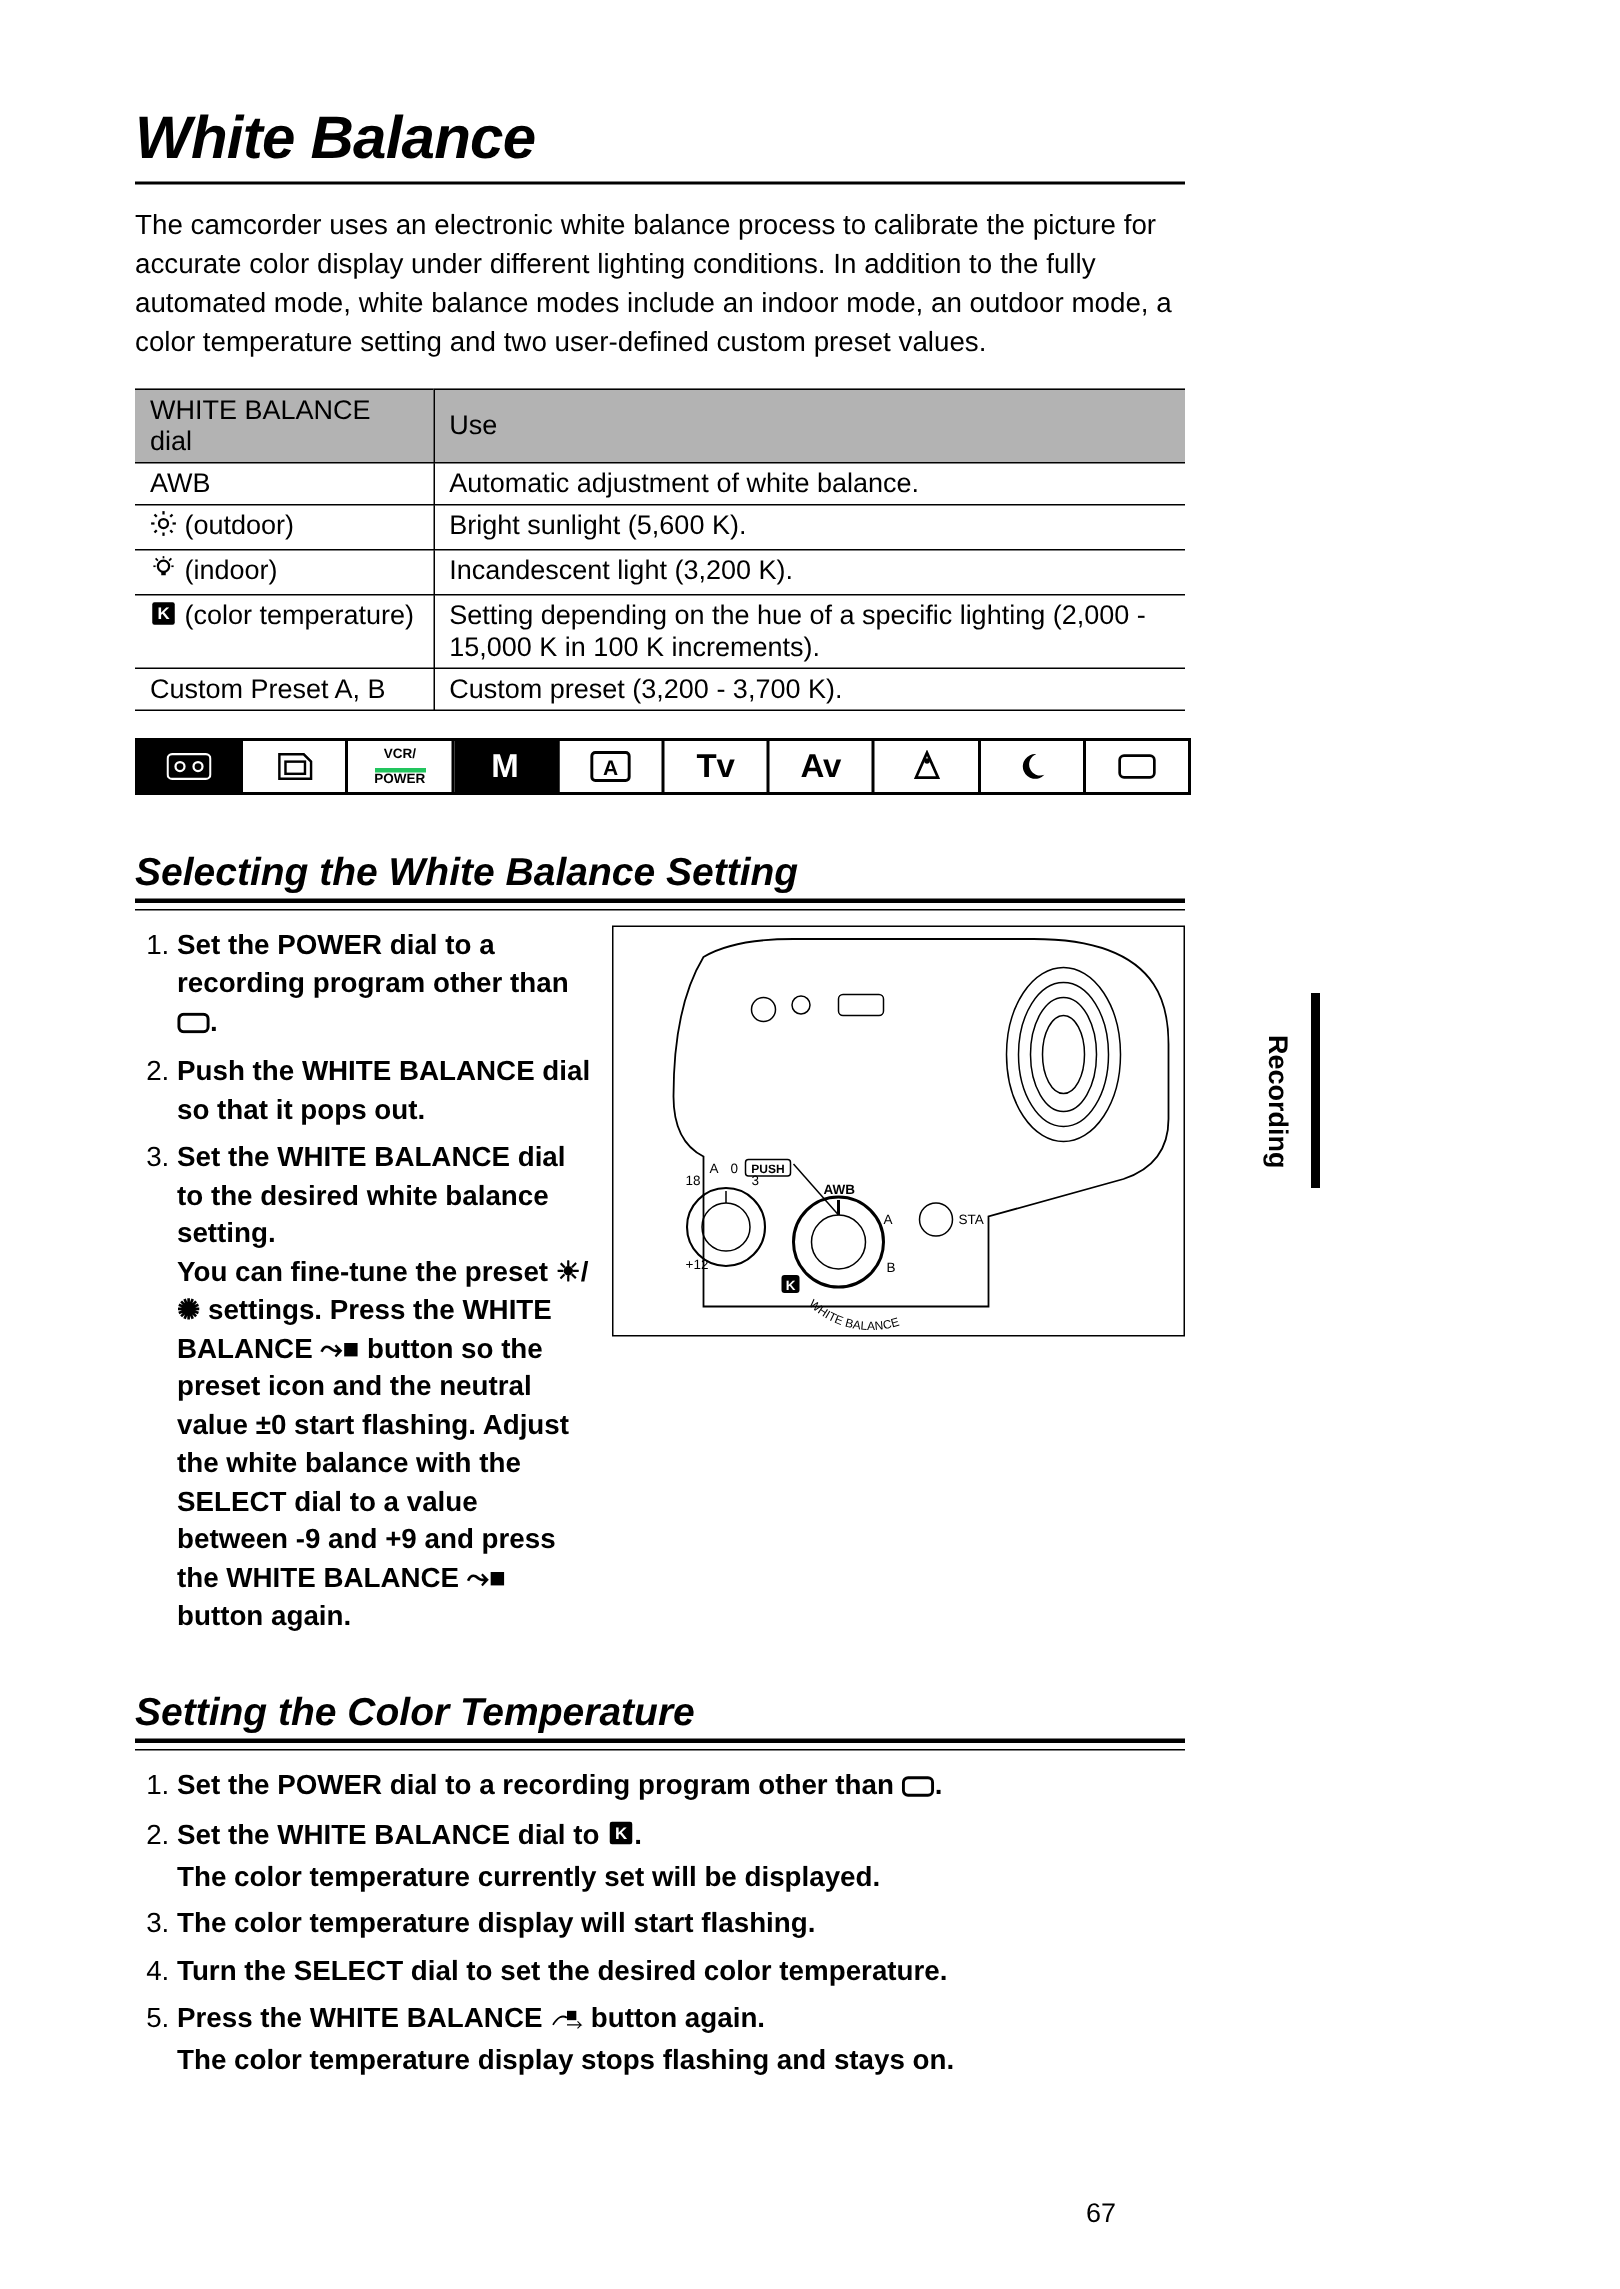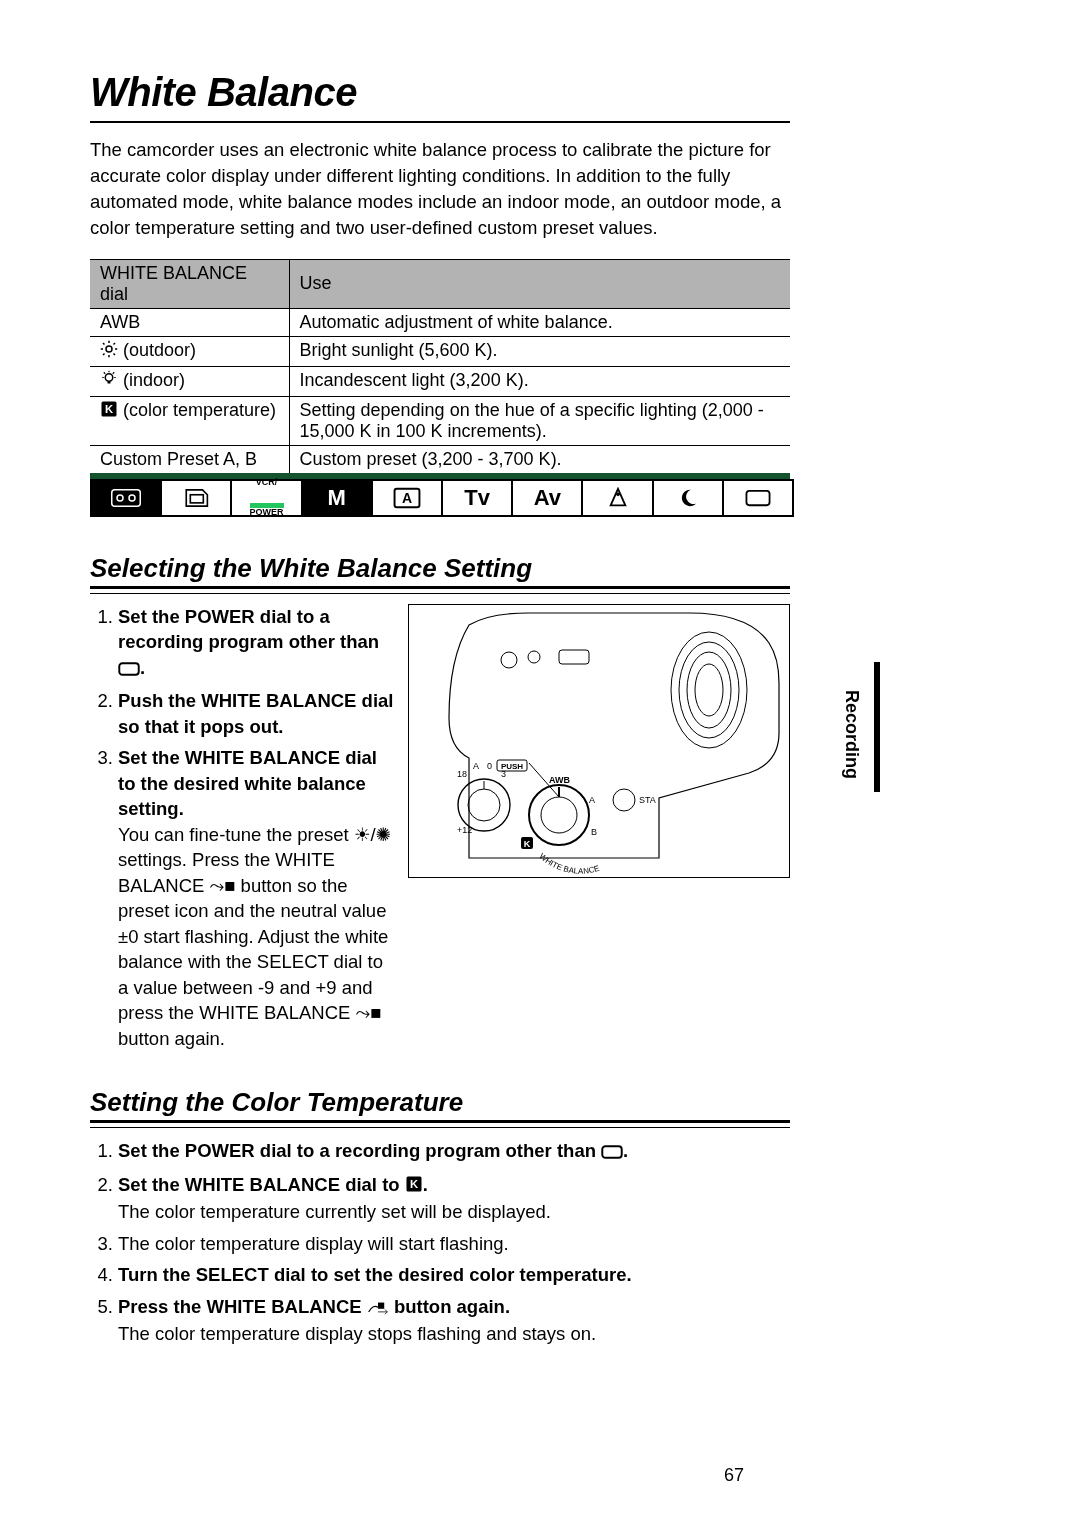--- a/index.html
+++ b/index.html
@@ -32,22 +32,23 @@
   }
   .intro {
     font-size: 18.5px;
     line-height: 1.4;
     margin: 0 0 18px 0;
   }
   table.wb {
     border-collapse: collapse;
     width: 100%;
     font-size: 18px;
+    margin-bottom: 18px;
     border-top: 1px solid #000;
-    border-bottom: 6px solid #14532d;
+    border-bottom: 1px solid #14532d;
   }
   table.wb th {
     background: #b3b3b3;
     font-weight: 400;
     text-align: left;
     padding: 3px 10px;
     border-bottom: 1px solid #000;
   }
   table.wb th:first-child { border-right: 1px solid #000; }
   table.wb td {
@@ -114,21 +115,21 @@
   }
   ol.steps {
     margin: 0;
     padding-left: 28px;
     font-size: 18.5px;
     line-height: 1.38;
   }
   ol.steps > li { margin-bottom: 6px; }
   ol.steps > li > .step-head { font-weight: 700; }
   ol.steps .note {
-    font-weight: 400;
+    font-weight: 700;
     display: block;
   }
   .inline-icon {
     display: inline-block;
     vertical-align: -2px;
   }
   .sidelabel {
     position: absolute;
     right: 18px;
     top: 690px;
@@ -243,21 +244,21 @@
         </svg>
     </div>
     <div class="cell">
       <svg width="26" height="20" viewBox="0 0 32 24">
           <path d="M4 2 h20 l6 6 v14 h-26 z" fill="none" stroke="#000" stroke-width="2"></path>
           <rect x="9" y="8" width="16" height="10" fill="none" stroke="#000" stroke-width="2"></rect>
         </svg>
     </div>
     <div class="cell">
       <div class="vcr">
-          <div style="border-bottom:5px solid #22c55e;padding:0 2px 16px;">VCR/</div>
+          <div style="border-bottom:3px solid #22c55e;padding:0 2px 5px;">VCR/</div>
           <div>POWER</div>
         </div>
     </div>
     <div class="cell dark">
         <span class="label">M</span>
       </div>
     <div class="cell">
       <svg width="28" height="22" viewBox="0 0 36 28">
           <rect x="2" y="2" width="32" height="24" rx="3" fill="none" stroke="#000" stroke-width="2.5"></rect>
           <text x="18" y="21" text-anchor="middle" font-size="18" font-family="Arial" font-weight="bold">A</text>

